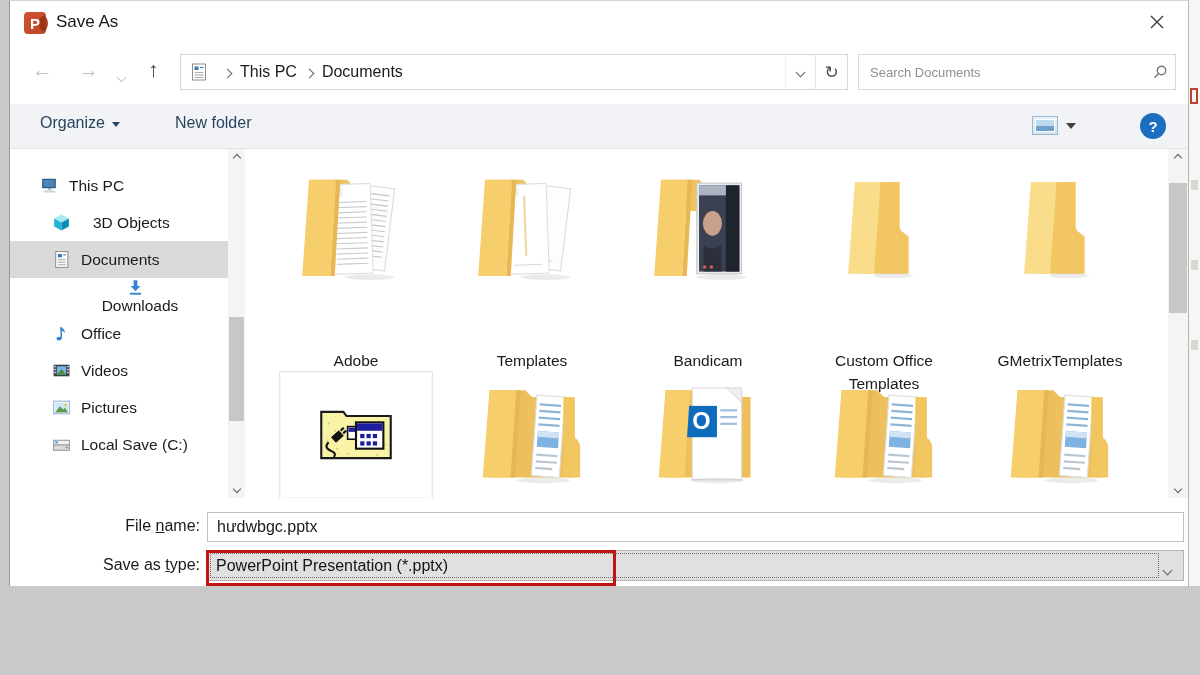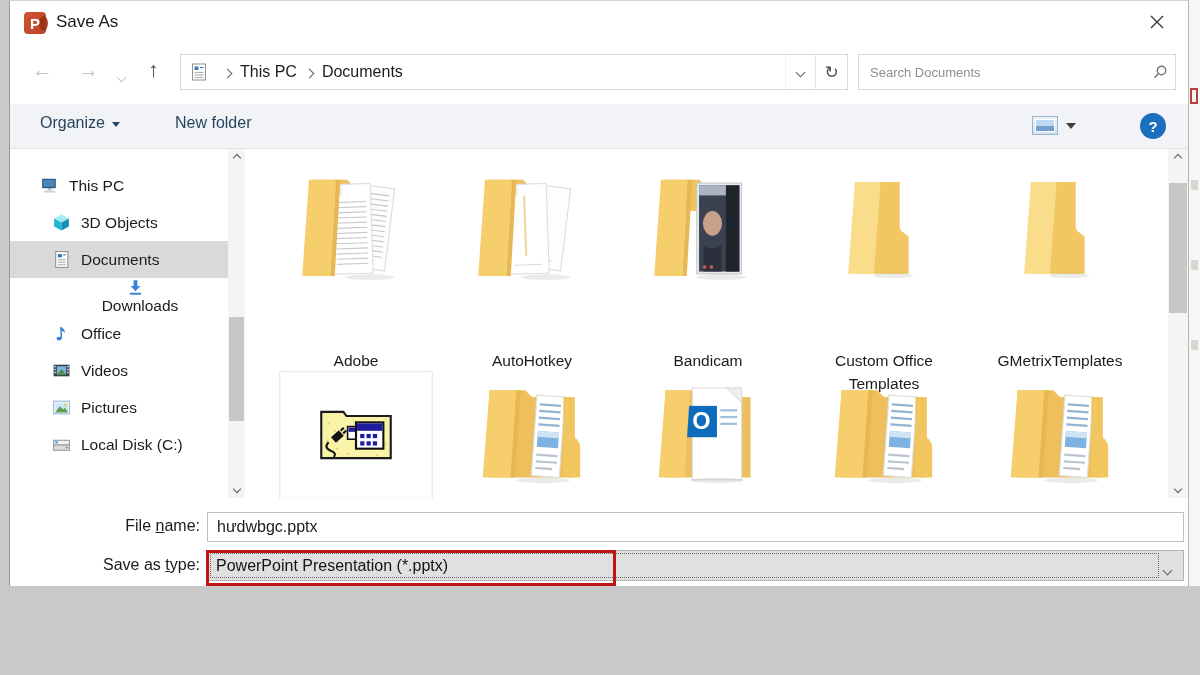--- a/index.html
+++ b/index.html
@@ -182,21 +182,21 @@
             <svg width="19" height="19" viewBox="0 0 18 18">
               <rect x="2" y="2.5" width="13" height="9" rx="0.5" fill="#2c5a85"></rect>
               <rect x="3.2" y="3.7" width="10.6" height="6.6" fill="#4d85b7"></rect>
               <polygon points="5,13.6 13,13.6 15.5,15.6 2.5,15.6" fill="#c9d4dd"></polygon>
               <rect x="7.8" y="11.5" width="2.4" height="1.6" fill="#8fa0ac"></rect>
             </svg>
           </span>
     <span class="side-label">This PC</span>
   </div>
 
-  <div class="side-item" style="padding-left: 42px;">
+  <div class="side-item" style="padding-left: 42px; gap: 12px;">
     <span class="side-icon">
             <svg width="19" height="19" viewBox="0 0 18 18">
               <polygon points="9,1.5 16,5.2 9,9 2,5.2" fill="#a5e9f3"></polygon>
               <polygon points="2,5.2 9,9 9,16.5 2,12.8" fill="#24b4d8"></polygon>
               <polygon points="16,5.2 9,9 9,16.5 16,12.8" fill="#0d8fb4"></polygon>
             </svg>
           </span>
     <span class="side-label">3D Objects</span>
   </div>
 
@@ -269,21 +269,21 @@
 
   <div class="side-item" style="padding-left: 42px;">
     <span class="side-icon">
             <svg width="19" height="19" viewBox="0 0 18 18">
               <rect x="1.5" y="5" width="15" height="4.5" fill="#f2f2f2" stroke="#9a9a9a"></rect>
               <rect x="1.5" y="9.5" width="15" height="5" fill="#dcdcdc" stroke="#9a9a9a"></rect>
               <rect x="3" y="6" width="2.6" height="2" fill="#4aa0d8"></rect>
               <rect x="12.8" y="11.2" width="2.2" height="1.4" fill="#58b158"></rect>
             </svg>
           </span>
-    <span class="side-label">Local Disk (C:)</span>
+    <span class="side-label">Local Save (C:)</span>
   </div>
 </div>
 
     <div class="vscroll vs-side">
       <div class="vs-btn" style="top:0">
           <span class="chev up"></span>
         </div>
       <div class="vs-thumb" style="top:168px; height:104px"></div>
       <div class="vs-btn" style="bottom:0">
           <span class="chev down"></span>
@@ -352,21 +352,21 @@
                   <polygon points="28,10 39,10 39,21 28,21" fill="#efefef"></polygon>
                   <line x1="33" y1="82" x2="58" y2="82" stroke="#d8d8d8"></line>
                   <line x1="44" y1="20" x2="44" y2="74" stroke="#efd9a8" stroke-width="2"></line>
                 </g>
    <path d="M8 6 L32 6 L27 92 L2 92 Z" fill="#f6cf6c"></path>
                 <path d="M32 6 L36 6 L31 92 L27 92 Z" fill="#e7b752"></path>
    <ellipse cx="62" cy="93" rx="22" ry="2.5" fill="rgba(0,0,0,0.08)"></ellipse>
               </svg>
             </span>
           </div>
-    <div class="flabel">AutoHotkey</div>
+    <div class="flabel">Templates</div>
   </div>
 
   <div class="tile">
     <div class="iconbox">
             <span class="ficon">
               <svg width="112" height="112" viewBox="0 0 100 100">
    <path d="M10 6 L42 6 L48 12 L58 12 L58 34 L10 34 Z" fill="#efc35f"></path>
    <rect x="40" y="9" width="40" height="81" fill="#e8ebef" stroke="#c9c9c9"></rect>
    <rect x="42" y="11" width="36" height="77" fill="#3a4150"></rect>
    <rect x="66" y="11" width="12" height="77" fill="#1f232c"></rect>

